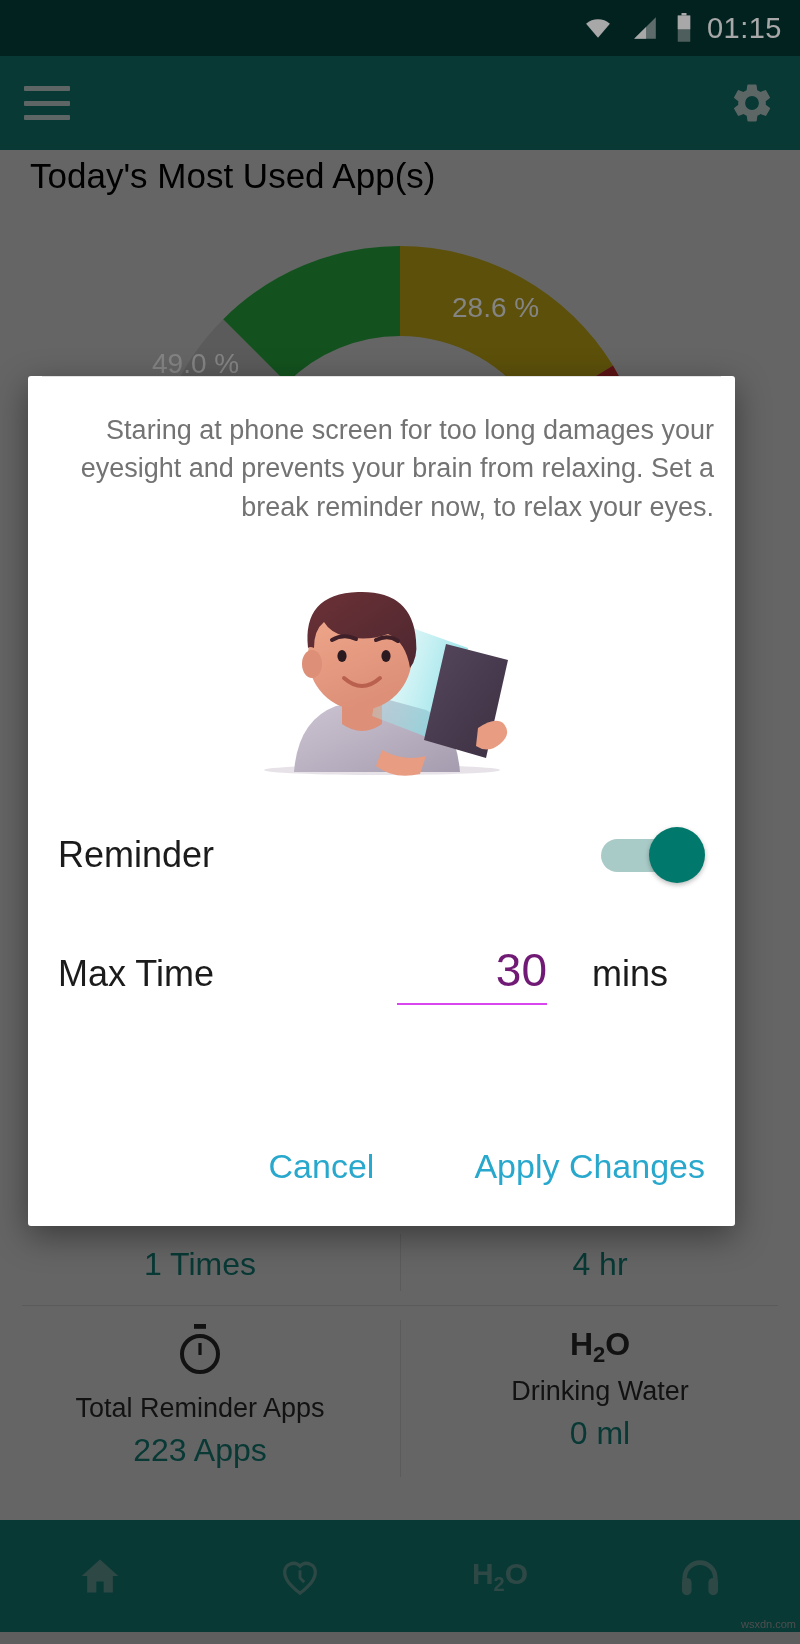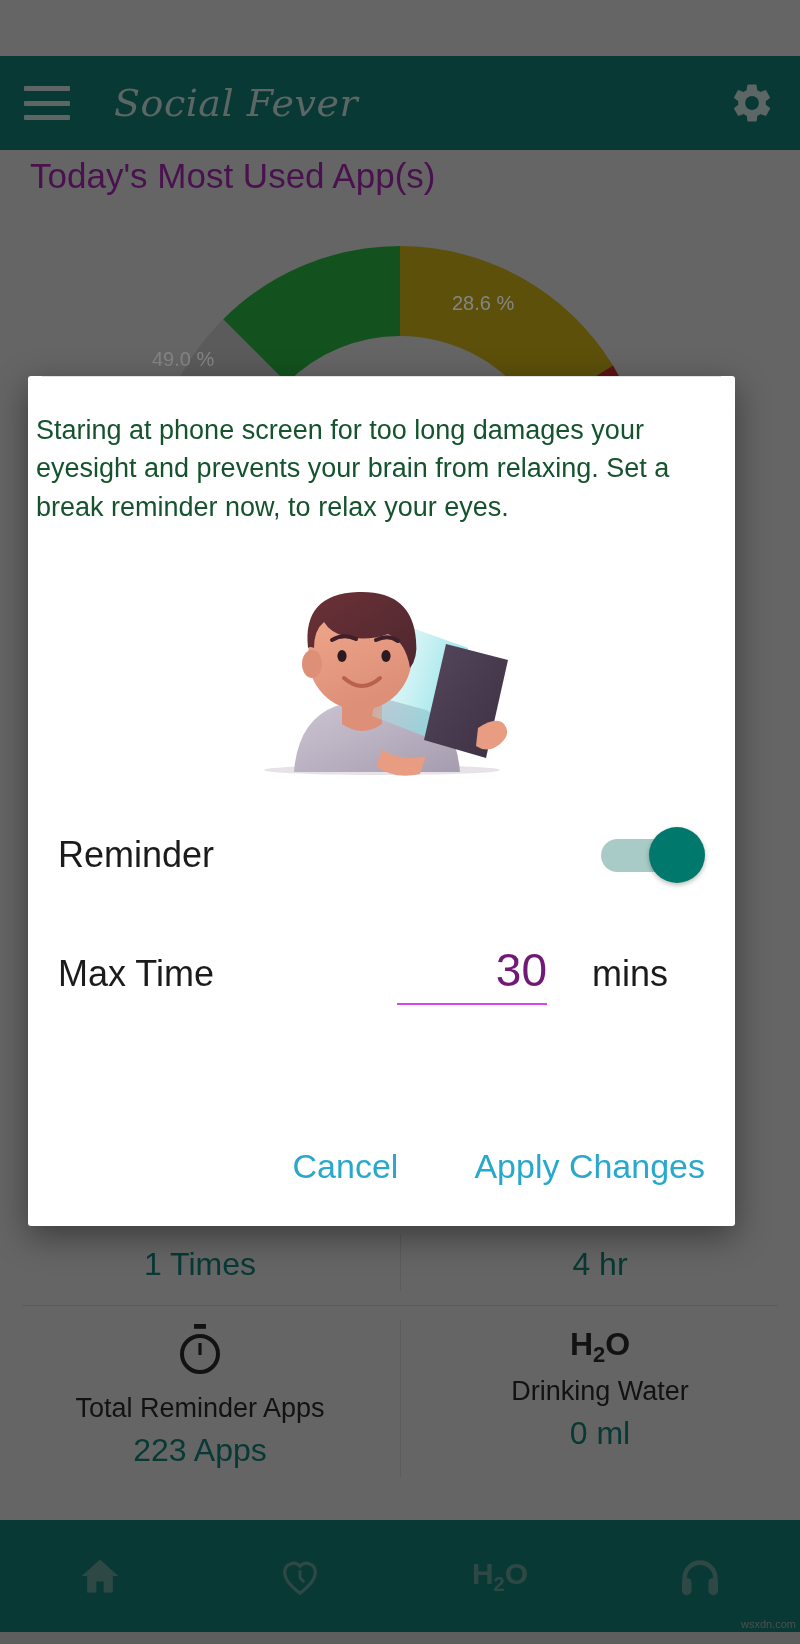--- a/index.html
+++ b/index.html
@@ -37,28 +37,28 @@
     margin-left:44px; font-family:"DejaVu Serif", serif; font-style:italic;
     font-size:38px; color:#8c9c9a; font-weight:400; letter-spacing:0.5px;
   }
   .gear-wrap{ margin-left:auto; width:48px; height:48px; display:flex;
     align-items:center; justify-content:center; cursor:pointer; }
 
   
   .content-title{
     position:absolute; top:150px; left:0; width:800px; height:52px;
     padding-left:30px; display:flex; align-items:center;
-    font-size:35px; color:#701a75; background:#9a9a9a;
+    font-size:35px; color:#000000; background:#9a9a9a;
   }
 
   
   .gauge-area{ position:absolute; top:196px; left:0; width:800px; height:330px;
     background:#9a9a9a; overflow:hidden; }
   .gauge-svg{ position:absolute; left:50%; transform:translateX(-50%); top:0; }
-  .gauge-label{ position:absolute; color:#c9c9c9; font-size:20px; }
+  .gauge-label{ position:absolute; color:#c9c9c9; font-size:28px; }
 
   
   .stats{ position:absolute; top:520px; left:0; width:800px; height:950px;
     background:#9a9a9a; }
   .stat-row{ display:flex; height:auto; }
   .stat-cell{ width:50%; text-align:center; padding:18px 0 22px; position:relative; }
   .stat-cell + .stat-cell::before{
     content:""; position:absolute; left:0; top:14px; bottom:14px;
     width:1px; background:#8a8a8a;
   }
@@ -90,21 +90,21 @@
   #dialog{
     position:absolute; left:28px; top:376px; width:707px; height:850px;
     background:#ffffff; border-radius:3px;
     box-shadow:0 10px 34px rgba(0,0,0,0.42);
     display:flex; flex-direction:column;
   }
   .dlg-header{ height:112px; display:flex; align-items:center; padding:0 38px; }
   .dlg-title{ font-size:42px; color:#1b1b1b; margin-left:26px; letter-spacing:0.2px; }
   .dlg-divider{ height:1px; background:#e2e2e2; margin:0 14px; }
   .dlg-desc{
-    padding:34px 8px 6px; text-align:left; font-size:27px; color:#14532d;
+    padding:34px 21px 6px; text-align:right; font-size:27px; color:#737373;
     line-height:1.42;
   }
   .dlg-illustration{ height:240px; display:flex; align-items:flex-end;
     justify-content:center; margin-top:10px; }
   .row{ display:flex; align-items:center; padding:0 30px; }
   .row-reminder{ height:118px; margin-top:14px; }
   .row-label{ font-size:36px; color:#1b1b1b; }
   .toggle{ margin-left:auto; position:relative; width:104px; height:56px;
     cursor:pointer; }
   .toggle-track{ position:absolute; left:0; top:12px; width:82px; height:33px;
@@ -112,37 +112,51 @@
   .toggle-thumb{ position:absolute; right:0; top:0; width:56px; height:56px;
     border-radius:50%; background:#00796c;
     box-shadow:0 2px 5px rgba(0,0,0,0.28); }
   .row-maxtime{ height:120px; }
   .mt-input{ margin-left:auto; width:150px; text-align:right;
     border-bottom:2px solid #d946ef; padding-bottom:6px; font-size:46px;
     color:#701a75; cursor:text; }
   .mt-unit{ width:150px; text-align:center; font-size:36px; color:#1b1b1b;
     margin-left:8px; }
   .dlg-actions{ margin-top:auto; display:flex; justify-content:flex-end;
-    align-items:center; gap:60px; padding:0 22px 34px 0; }
+    align-items:center; gap:84px; padding:0 22px 34px 0; }
   .dlg-btn{ font-size:34px; color:#28a8cc; cursor:pointer; background:none;
     border:none; font-family:"Liberation Sans", sans-serif; padding:6px 8px; }
 </style>
 </head>
 <body>
 
 <div id="app-root">
 
+  <div class="statusbar">
+    <svg class="sb-icon" width="34" height="26" viewBox="0 0 24 24">
+      <path fill="#ffffff" d="M12 21l11-13a17 17 0 0 0-22 0z"></path>
+    </svg>
+    <svg class="sb-icon" width="32" height="26" viewBox="0 0 24 24">
+      <path fill="#ffffff" d="M2 22h20V2z" opacity="0.55"></path>
+      <path fill="#ffffff" d="M2 22h11V11z"></path>
+    </svg>
+    <svg class="sb-icon" width="18" height="30" viewBox="0 0 12 24">
+      <rect x="4" y="0" width="4" height="2" fill="#ffffff"></rect>
+      <rect x="1" y="2" width="10" height="21" fill="#ffffff" opacity="0.45"></rect>
+      <rect x="1" y="2" width="10" height="11" fill="#ffffff"></rect>
+    </svg>
+    <span class="sb-time">01:15</span>
+  </div>
 
   <div class="appbar">
     <div class="hamburger">
       <span></span>
         <span></span>
         <span></span>
     </div>
-    <div class="appbar-title">Social Fever</div>
     <div class="gear-wrap">
       <svg width="46" height="46" viewBox="0 0 24 24">
         <path fill="#8c9c9a" d="M19.14 12.94a7.07 7.07 0 0 0 0-1.88l2.03-1.58a.5.5 0 0 0 .12-.64l-1.92-3.32a.5.5 0 0 0-.6-.22l-2.39.96a7.2 7.2 0 0 0-1.63-.94l-.36-2.54a.5.5 0 0 0-.5-.42h-3.84a.5.5 0 0 0-.5.42l-.36 2.54c-.58.24-1.12.56-1.62.94l-2.39-.96a.5.5 0 0 0-.61.22L2.72 8.84a.5.5 0 0 0 .12.64l2.03 1.58a7.07 7.07 0 0 0 0 1.88L2.84 14.5a.5.5 0 0 0-.12.65l1.92 3.32c.13.22.39.3.61.22l2.39-.96c.5.38 1.04.7 1.62.94l.36 2.54c.04.24.25.42.5.42h3.84c.25 0 .46-.18.5-.42l.36-2.54c.58-.24 1.13-.56 1.63-.94l2.39.96c.22.08.47 0 .6-.22l1.92-3.32a.5.5 0 0 0-.12-.65l-2.03-1.56zM12 15.6A3.6 3.6 0 1 1 12 8.4a3.6 3.6 0 0 1 0 7.2z"></path>
       </svg>
     </div>
   </div>
 
   <div class="content-title">Today's Most Used App(s)</div>
 
   <div class="gauge-area">

